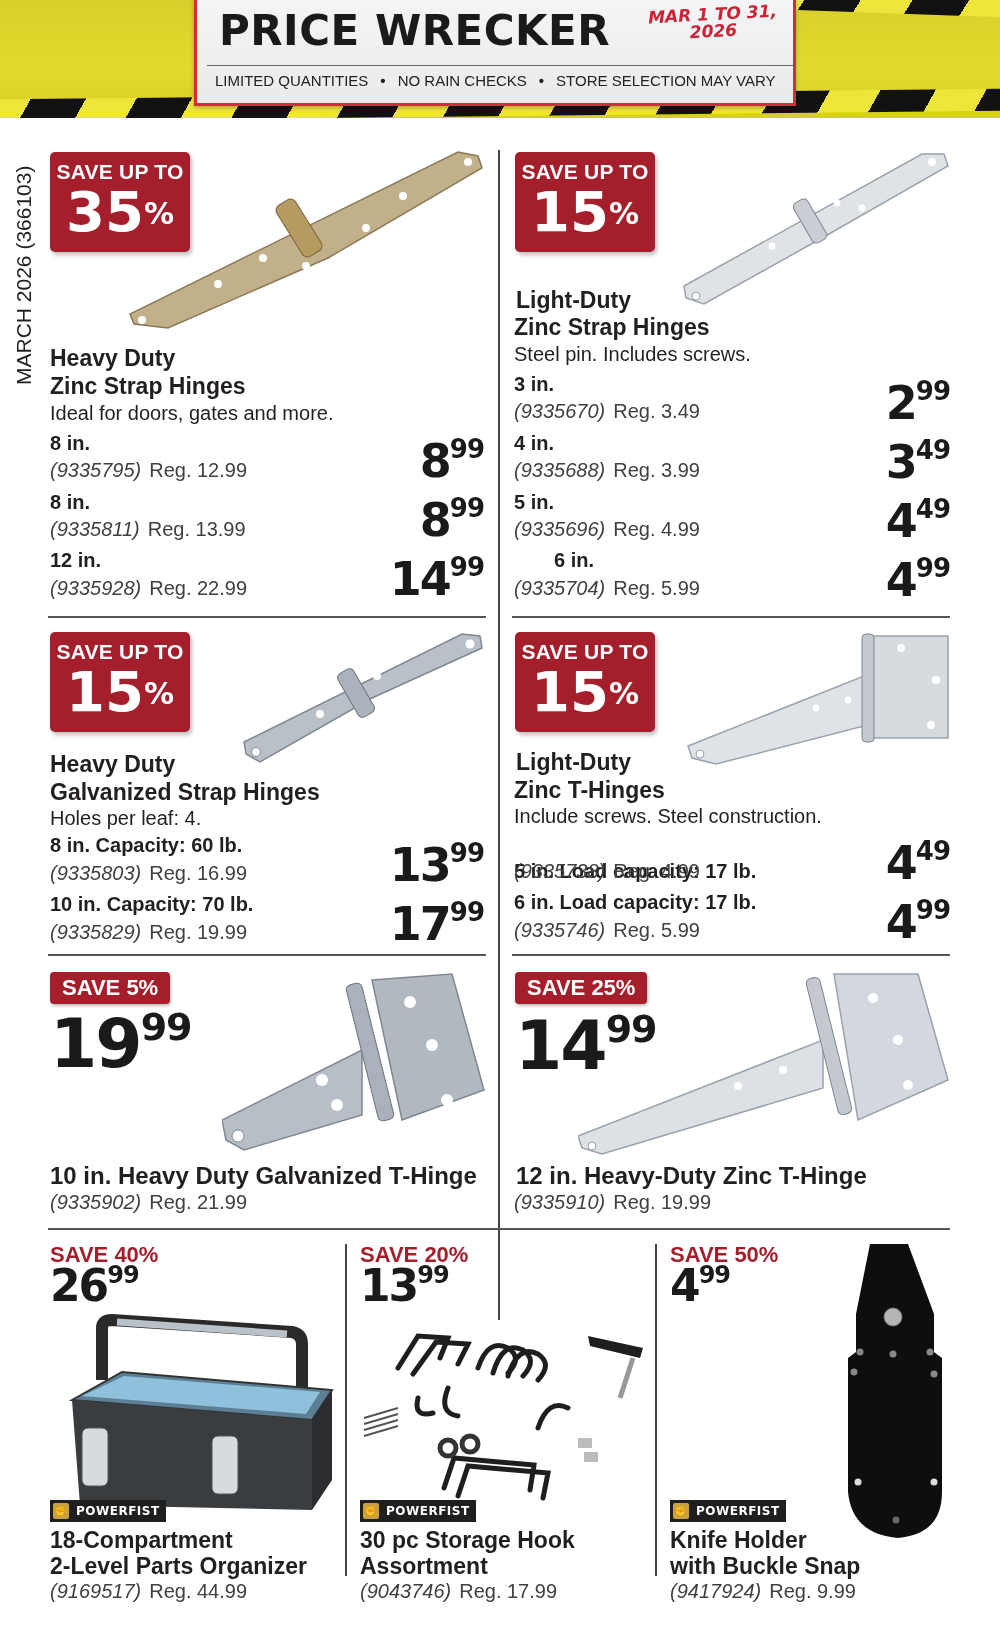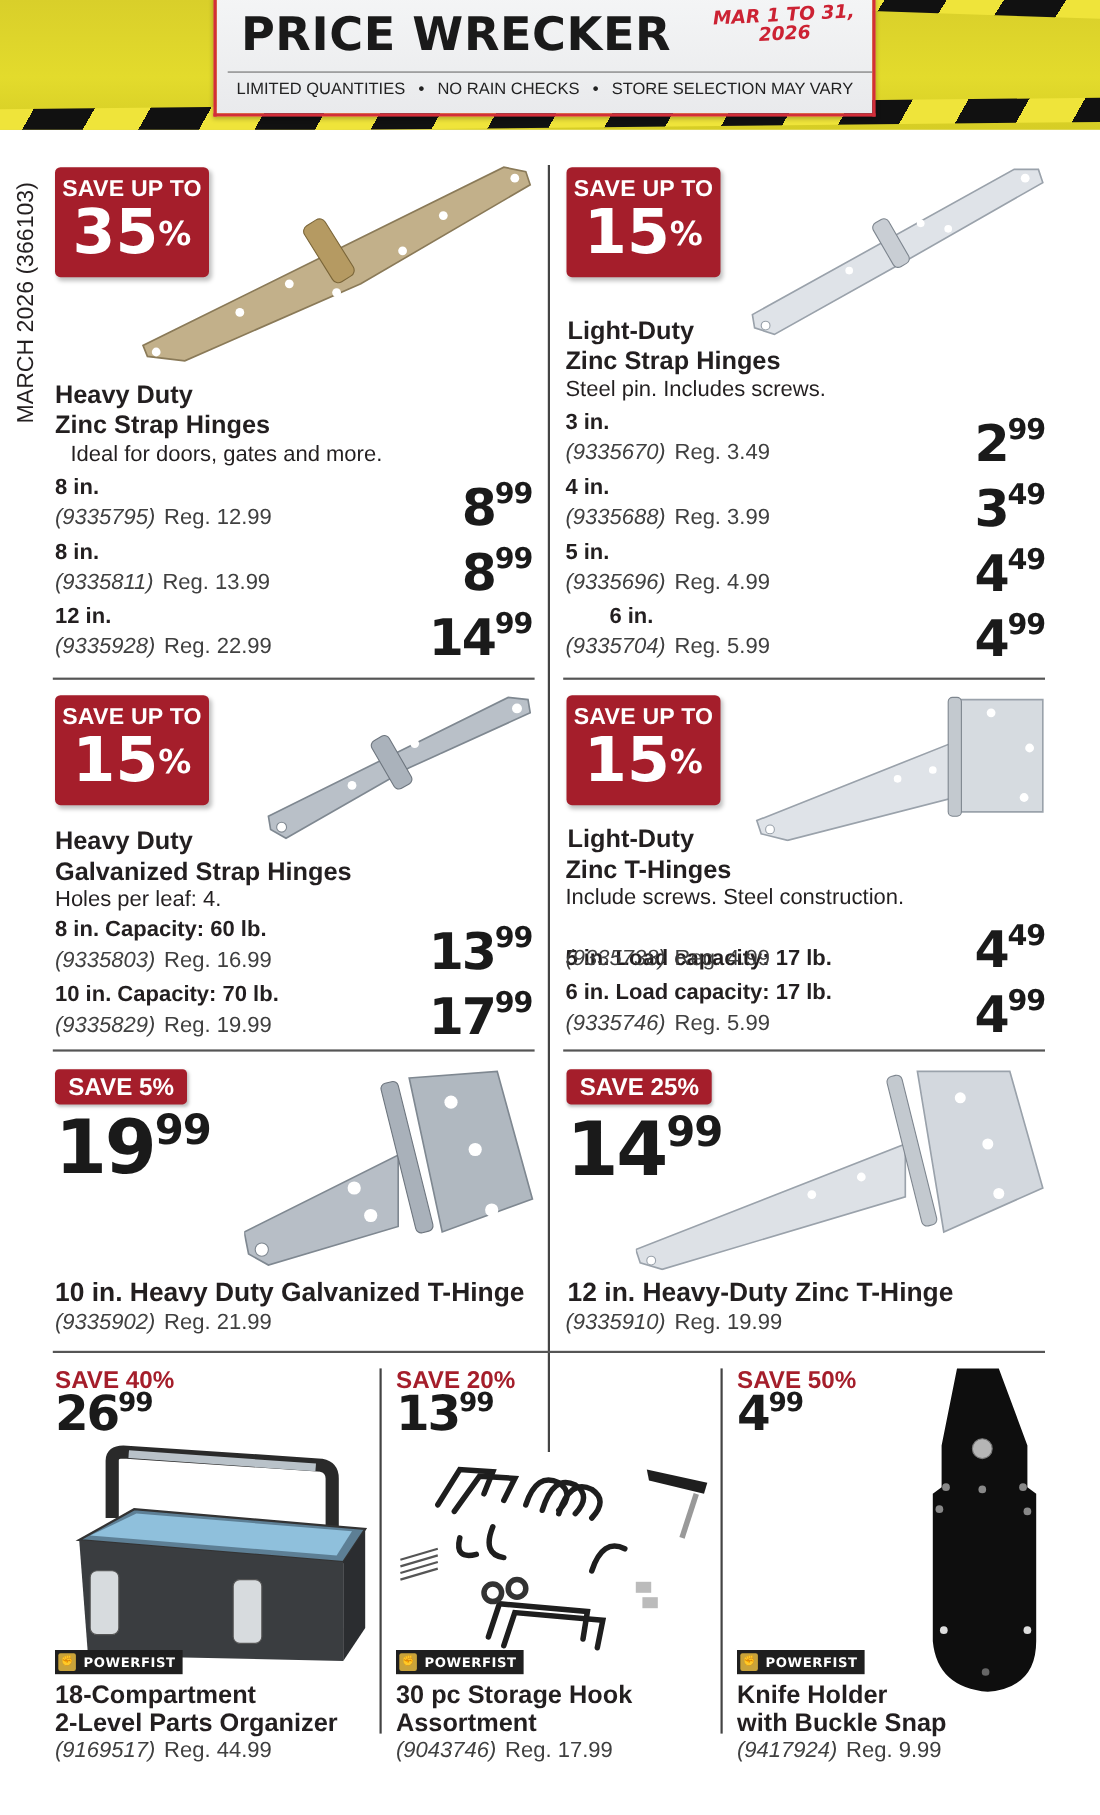--- a/index.html
+++ b/index.html
@@ -108,21 +108,21 @@
       <circle cx="90" cy="136" r="4" fill="#fff"></circle>
       <circle cx="135" cy="110" r="4" fill="#fff"></circle>
       <circle cx="178" cy="118" r="4" fill="#fff"></circle>
     <circle cx="193" cy="65" r="4" fill="#fff"></circle>
       <circle cx="238" cy="80" r="4" fill="#fff"></circle>
       <circle cx="275" cy="48" r="4" fill="#fff"></circle>
       <circle cx="340" cy="14" r="4" fill="#fff"></circle>
   </svg>
   <div class="ptitle" style="left:50px; top:344px;">Heavy Duty</div>
   <div class="ptitle" style="left:50px; top:372px;">Zinc Strap Hinges</div>
-  <div class="pdesc" style="left:64px; top:401px;text-align:right;">Ideal for doors, gates and more.</div>
+  <div class="pdesc" style="left:50px; top:401px;text-align:right;">Ideal for doors, gates and more.</div>
 
   <div class="vrow-size" style="left:50px; top:432px;">8 in.</div>
   <div class="vrow-sku" style="left:50px; top:459px;"><span class="sku">(9335795)</span><span class="reg">Reg. 12.99</span></div>
   <div class="price" style="right:516px; top:438px;"><span class="d">8</span><span class="c">99</span></div>
 
   <div class="vrow-size" style="left:50px; top:491px;">8 in.</div>
   <div class="vrow-sku" style="left:50px; top:518px;"><span class="sku">(9335811)</span><span class="reg">Reg. 13.99</span></div>
   <div class="price" style="right:516px; top:497px;"><span class="d">8</span><span class="c">99</span></div>
 
   <div class="vrow-size" style="left:50px; top:549px;">12 in.</div>

